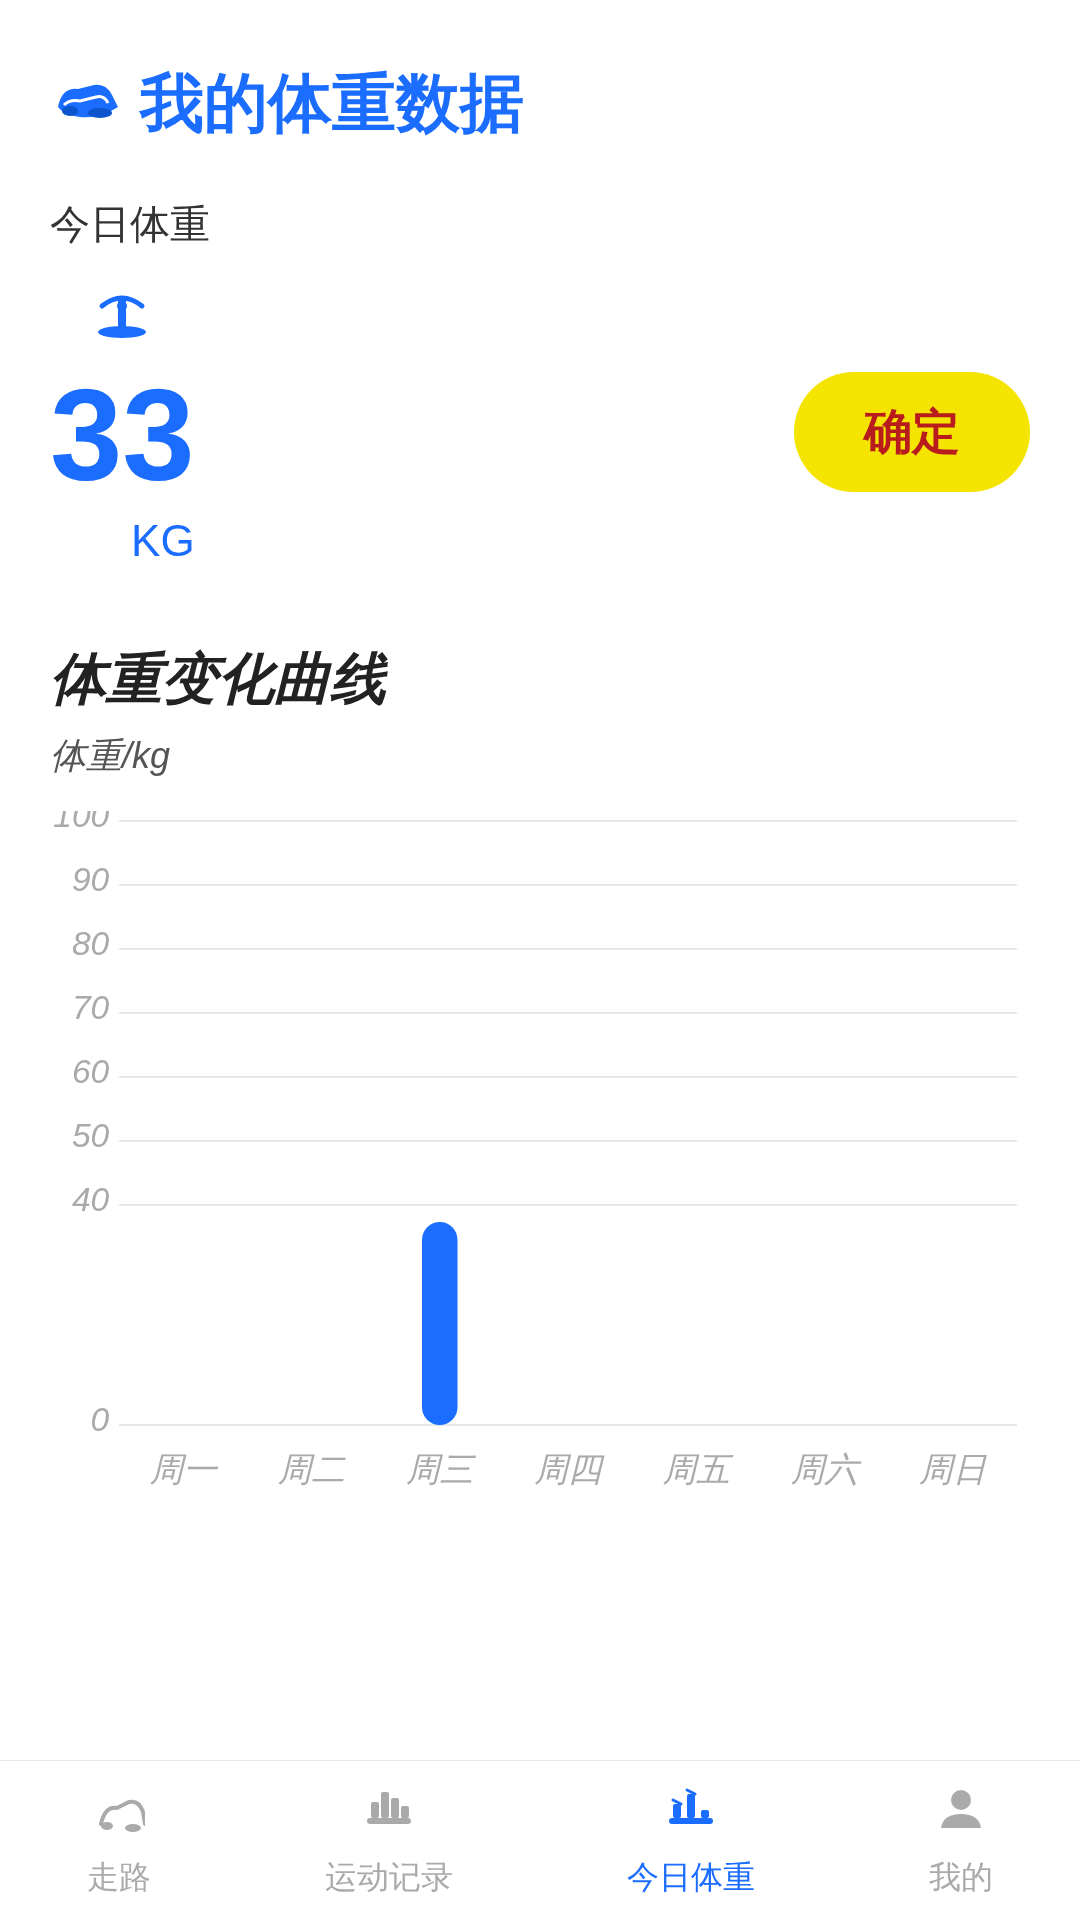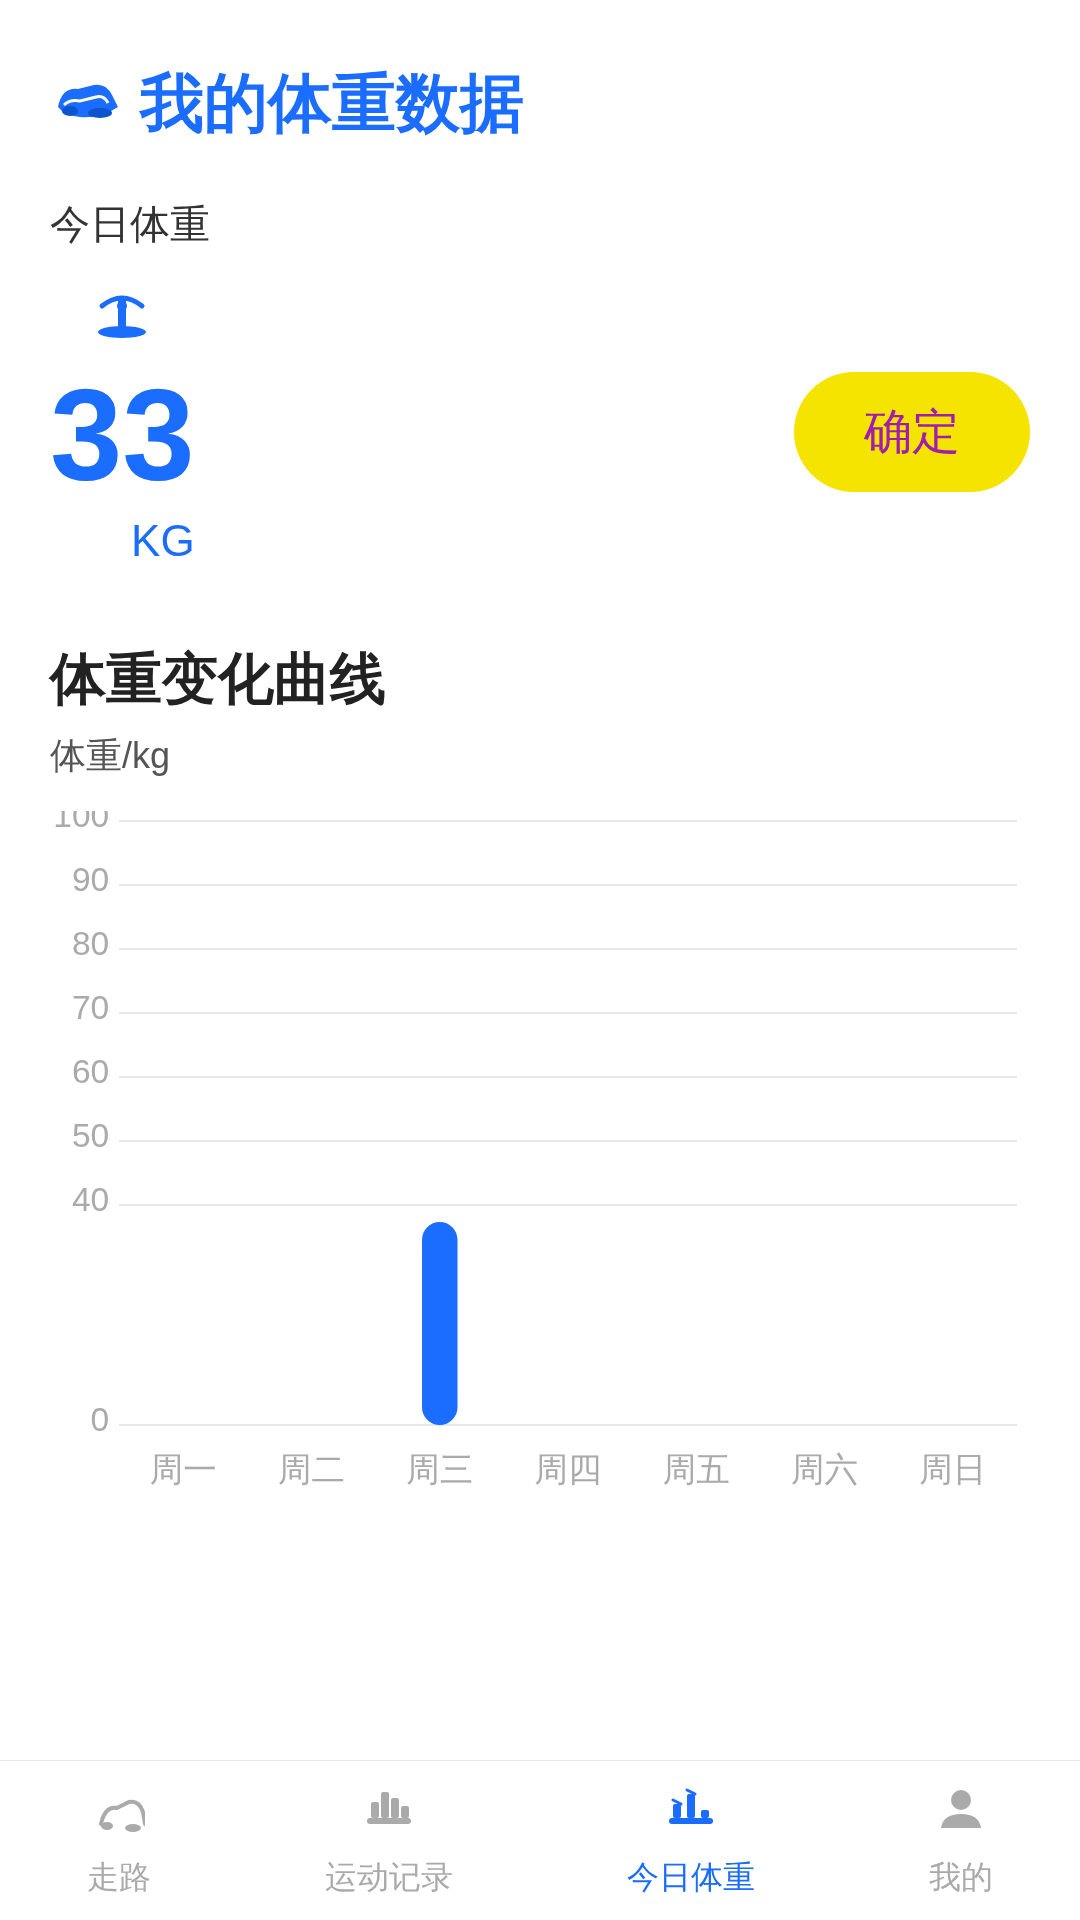--- a/index.html
+++ b/index.html
@@ -67,32 +67,33 @@
     }
     .weight-unit {
       font-size: 44px;
       font-weight: 400;
       color: #1a6dff;
       align-self: flex-end;
       margin-bottom: 16px;
     }
     .confirm-btn {
       background: #f5e400;
-      color: #a21caf;
+      color: #b91c1c;
       font-size: 48px;
-      font-weight: 400;
+      font-weight: 700;
       border: none;
       border-radius: 60px;
       padding: 28px 70px;
       cursor: pointer;
     }
     
     .chart-section {
       padding: 50px 63px 30px 50px;
       flex: 1;
+      font-style: italic;
     }
     .chart-title {
       font-size: 56px;
       font-weight: 700;
       color: #222;
       margin-bottom: 14px;
     }
     .chart-ylabel {
       font-size: 36px;
       color: #555;

